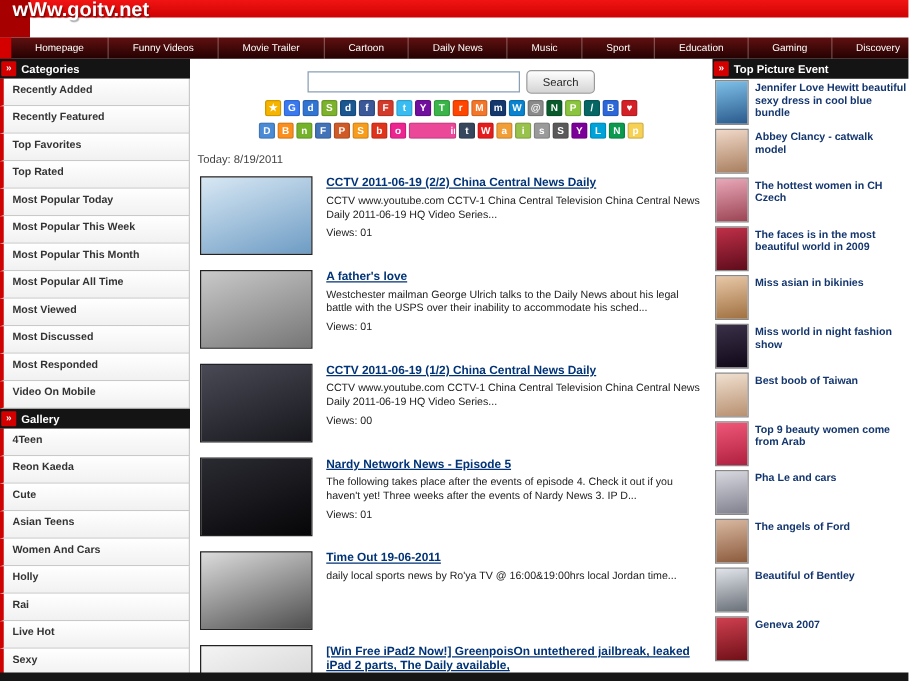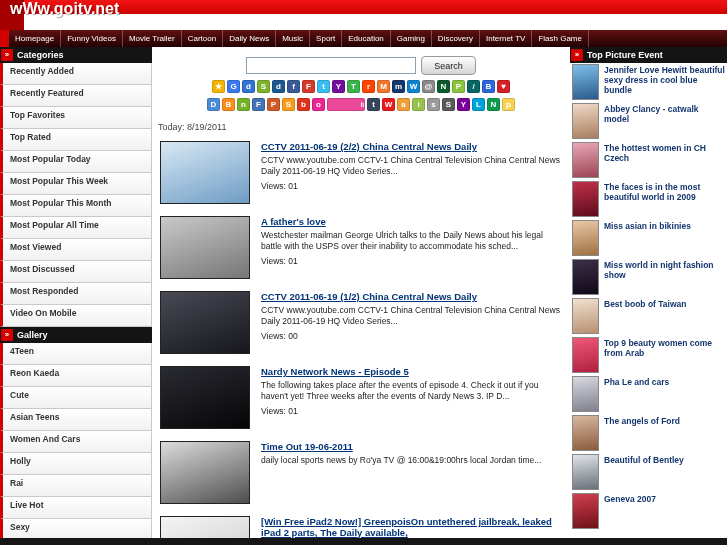--- a/index.html
+++ b/index.html
@@ -8,21 +8,21 @@
   .page{position:relative;width:727px;height:545px;overflow:hidden;background:#fff}
 
   
   .site-header{position:absolute;top:0;left:0;width:100%;height:14px;background:linear-gradient(#f21414,#ce0202);display:flex;align-items:flex-start}
   .corner-block{position:absolute;left:0;top:0;width:24px;height:30px;background:#a60000}
   .site-title{color:#fff;font-size:16px;font-weight:bold;margin-left:10px;z-index:1;cursor:pointer;text-shadow:1px 1px 1px rgba(0,0,0,.35)}
 
   
   .main-nav{position:absolute;top:30px;left:0;width:100%;height:17px;background:linear-gradient(#601010,#240101);display:flex;align-items:stretch}
   .nav-corner{width:9px;background:#d40000;flex:0 0 auto}
-  .nav-item{color:#fff;font-size:8px;padding:0 6px;display:flex;align-items:center;border-right:1px solid rgba(255,255,255,.28);cursor:pointer;white-space:nowrap}
+  .nav-item{color:#fff;font-size:8px;padding:0 19px;display:flex;align-items:center;border-right:1px solid rgba(255,255,255,.28);cursor:pointer;white-space:nowrap}
 
   
   .section-bar{height:16px;background:#141414;color:#fff;display:flex;align-items:center;font-size:9px;font-weight:bold}
   .bar-icon{width:12px;height:12px;background:#d40000;color:#fff;font-size:8px;line-height:12px;text-align:center;margin:0 4px 0 1px;border-radius:1px;flex:0 0 auto}
 
   
   .left-col{position:absolute;top:47px;left:0;width:152px}
   .side-list{list-style:none}
   .side-item{height:22px;line-height:17px;font-size:8.5px;font-weight:bold;color:#333;background:linear-gradient(#fff,#f1f1f1);border:1px solid #c9c9c9;border-top:none;border-left:3px solid #cf0202;padding-left:7px;cursor:pointer;white-space:nowrap;overflow:hidden}
 

